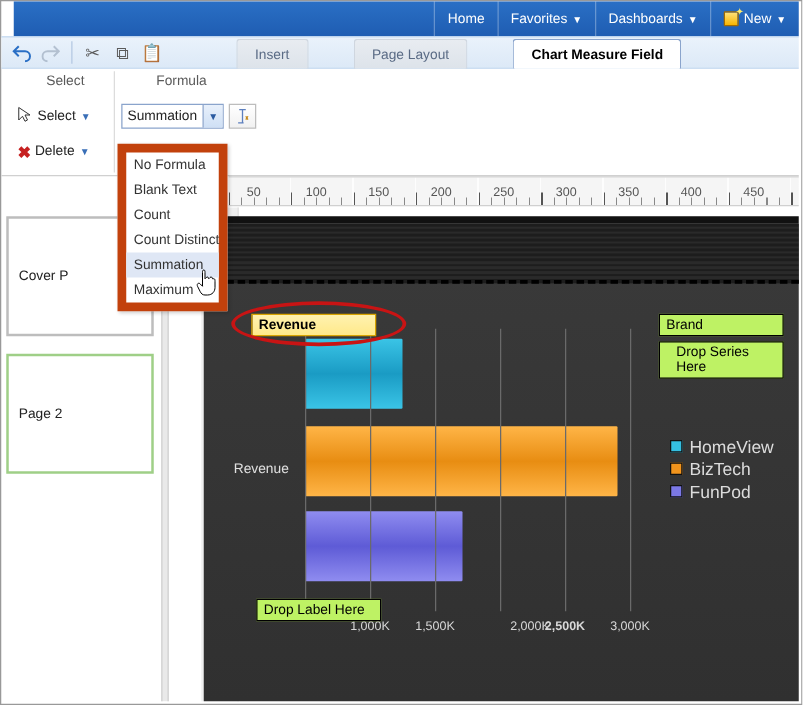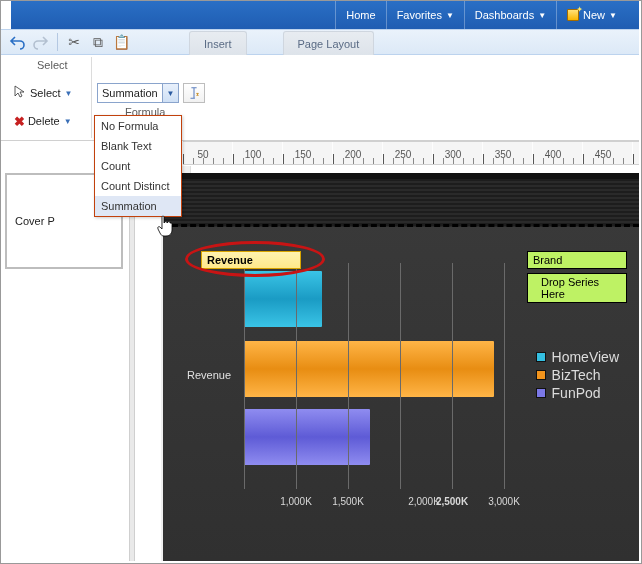--- a/index.html
+++ b/index.html
@@ -1,20 +1,20 @@
 <!DOCTYPE html>
 <html><head>
 <meta charset="utf-8">
 <style>
   * { box-sizing: border-box; }
   html, body { margin: 0; padding: 0; background: #fff; font-family: Tahoma, Arial, sans-serif; font-size: 11px; color: #222; }
   .frame { width: 642px; height: 564px; position: relative; background: #fff; border: 1px solid #999; overflow: hidden; }
 
   
-  .topnav { position: absolute; left: 0; right: 2px; top: 0; height: 28px; background: linear-gradient(#2a6fc5, #1f5db2); display: flex; justify-content: flex-end; align-items: stretch; padding-right: 12px; margin-left: 10px; }
+  .topnav { position: absolute; left: 0; right: 2px; top: 0; height: 28px; background: linear-gradient(#2a6fc5, #1f5db2); display: flex; justify-content: flex-end; align-items: stretch; padding-right: 0; margin-left: 10px; }
   .topnav-item { display: flex; align-items: center; color: #fff; padding: 0 10px; border-left: 1px solid rgba(255,255,255,0.3); cursor: pointer; }
   .topnav-item .caret { margin-left: 4px; font-size: 8px; }
   .new-icon { width: 12px; height: 12px; margin-right: 4px; display: inline-block; background: linear-gradient(#ffe17a,#f8b500); border:1px solid #a36b00; border-radius:1px; position:relative;}
   .new-icon::after{content:"✦";position:absolute;right:-5px;top:-5px;color:#ffec6a;font-size:8px;}
 
   
   .toolbar2 { position: absolute; left: 0; right: 2px; top: 28px; height: 26px; background: linear-gradient(#eaf2fb, #dce9f7); border-top: 1px solid #bcd3ee; border-bottom: 1px solid #bcd3ee; display: flex; align-items: center; padding-left: 4px; }
   .tb-btn { width: 22px; height: 22px; margin: 0 1px; display: flex; align-items: center; justify-content: center; border-radius: 2px; cursor: pointer; }
   .sep { width: 1px; height: 18px; background: #b4c8e2; margin: 0 4px; }
   .undo svg, .redo svg { width: 16px; height: 16px; }
@@ -22,39 +22,39 @@
 
   
   .ribbon-tabs { position: absolute; top: 28px; left: 152px; height: 26px; display: flex; align-items: flex-end; }
   .rtab { height: 24px; line-height: 24px; padding: 0 14px; color: #2b4d7d; border: 1px solid transparent; border-bottom: none; border-radius: 3px 3px 0 0; cursor: pointer; margin-left: 36px; }
   .rtab.idle { background: linear-gradient(#e8ecf1,#dde3ea); border-color:#cfd6df; color:#5a6b85;}
   .rtab.active { background: #fff; border-color: #8aa4cc; font-weight: bold; color: #000; }
 
   
   .ribbon-groups { position: absolute; left: 0; right: 2px; top: 54px; height: 86px; border-bottom: 1px solid #d0d0d0; }
   .grp-title { position: absolute; top: 4px; color: #5a5a5a; }
-  .grp-title.sel { left: 36px; } .grp-title.form { left: 124px; margin-top: 47px; }
+  .grp-title.sel { left: 36px; } .grp-title.form { left: 124px; }
   .grp-vline { position: absolute; top: 2px; bottom: 2px; left: 90px; width: 1px; background: #dcdcdc; }
 
   .btn { height: 20px; display: inline-flex; align-items: center; padding: 0 4px; border: 1px solid transparent; border-radius: 2px; cursor: pointer; }
   .btn .caret { margin-left: 4px; font-size: 8px; color: #3a6fb7; }
 
   .select-icon svg { width: 12px; height: 14px; }
   .delete-x { color: #c62020; font-weight: bold; font-size: 13px; margin-right: 3px; }
 
   .select-btn { position: absolute; top: 28px; left: 8px; }
   .delete-btn { position: absolute; top: 56px; left: 8px; }
 
   .formula-combo { position: absolute; top: 28px; left: 96px; width: 82px; height: 20px; border: 1px solid #8aa4cc; background: #fff; display: flex; align-items: center; padding-left: 4px; }
   .formula-combo .cbtn { position: absolute; right: 0; top: 0; bottom: 0; width: 16px; background: linear-gradient(#e8f0fb,#cfe0f5); border-left: 1px solid #8aa4cc; display:flex;align-items:center;justify-content:center;color:#2a5aa0;font-size:8px; }
   .fx-btn { position: absolute; top: 28px; left: 182px; width: 22px; height: 20px; border:1px solid #bdbdbd; background: linear-gradient(#fff,#f1f1f1); display:flex;align-items:center;justify-content:center; cursor:pointer; }
   .fx-btn svg{width:14px;height:14px;}
 
   
-  .dropdown { position: absolute; top: 114px; left: 93px; width: 88px; background: #fff; border: 1px solid #c2410c; box-shadow: 1px 1px 3px rgba(0,0,0,0.2); z-index: 50; }
+  .dropdown { position: absolute; top: 114px; left: 93px; width: 88px; background: #fff; border: 7px solid #c2410c; box-shadow: 1px 1px 3px rgba(0,0,0,0.2); z-index: 50; }
   .dropdown .opt { padding: 4px 6px; cursor: pointer; color: #333; white-space: nowrap; }
   .dropdown .opt:hover, .dropdown .opt.hover { background: #dfe7f5; }
 
   
   .hand-cursor { position: absolute; top: 214px; left: 156px; z-index: 60; pointer-events:none; }
 
   
   .ruler { position: absolute; top: 140px; left: 182px; right: 2px; height: 24px; background: repeating-linear-gradient(to right, #f5f5f5 0, #f5f5f5 49px, #fdfdfd 49px, #fdfdfd 50px); border-top:1px solid #d0d0d0; border-bottom: 1px solid #d0d0d0; z-index: 1; }
   .ruler-labels { position: absolute; top: 148px; left: 182px; right: 2px; height: 14px; z-index: 2; color:#555; font-size:10px; }
   .ruler-labels span { position: absolute; transform: translateX(-50%); }
@@ -147,20 +147,21 @@
         <span class="t-copy">⧉</span>
       </div>
     <div class="tb-btn">
         <span class="t-paste">📋</span>
       </div>
   </div>
 
   <div class="ribbon-tabs">
     <div class="rtab idle"><span>Insert</span></div>
     <div class="rtab idle"><span>Page Layout</span></div>
+    <div class="rtab active"><span>Chart Measure Field</span></div>
   </div>
 
   <div class="ribbon-groups">
     <div class="grp-title sel">Select</div>
     <div class="grp-title form">Formula</div>
     <div class="grp-vline"></div>
 
     <div class="btn select-btn">
       <span class="select-icon"><svg viewBox="0 0 12 14">
             <path d="M1 1 L1 11 L4 8 L6 12 L8 11 L6 7 L10 7 Z" fill="#fff" stroke="#333" stroke-width="0.8"></path>
@@ -187,20 +188,21 @@
         </svg>
     </div>
   </div>
 
   <div class="dropdown">
     <div class="opt">No Formula</div>
     <div class="opt">Blank Text</div>
     <div class="opt">Count</div>
     <div class="opt">Count Distinct</div>
     <div class="opt hover">Summation</div>
+    <div class="opt">Maximum</div>
   </div>
   <div class="hand-cursor">
     <svg width="18" height="22" viewBox="0 0 18 22">
         <path d="M6 1c1 0 1 1 1 2v5l1-1c1-1 2 0 2 1l1-1c1-1 2 0 2 1l1 0c1 0 1 1 1 2v5c0 3-2 6-6 6H7c-2 0-3-1-4-3l-2-4c-1-2 1-3 2-2l2 2V3c0-1 0-2 1-2z" fill="#fff" stroke="#000" stroke-width="0.8"></path>
       </svg>
   </div>
 
   <div class="ruler"></div>
   <div class="ruler-labels">
     <span style="left:20px">50</span>
@@ -214,20 +216,23 @@
     <span style="left:420px">450</span>
   </div>
 
   <div class="vdiv"></div>
   <div class="vdiv2"></div>
 
   <div class="side">
     <div class="thumb">
         <span>Cover P</span>
       </div>
+    <div class="thumb sel">
+        <span>Page 2</span>
+      </div>
   </div>
 
   <div class="canvas">
     <div class="canvas-ribbon"></div>
   </div>
 
   <div class="ylabel" style="top:368px;">Revenue</div>
 
   <div class="bar-wrap">
     <div class="bar b1" style="top:270px;"></div>
@@ -248,20 +253,21 @@
     <span class="xlabel" style="left:347px;bottom:56px;">1,500K</span>
     <span class="xlabel" style="left:399px;bottom:56px;margin-left:24px;">2,000K</span>
     <span class="xlabel" style="left:451px;bottom:56px;font-weight:bold;">2,500K</span>
     <span class="xlabel" style="left:503px;bottom:56px;">3,000K</span>
   </div>
 
   <div class="drop-zone measure"><span>Revenue</span></div>
   <div class="ellipse-ann"></div>
   <div class="drop-zone brand"><span>Brand</span></div>
   <div class="drop-zone series"><span>Drop Series Here</span></div>
+  <div class="drop-zone label"><span>Drop Label Here</span></div>
 
   <div class="legend">
     <div>
         <span class="lg-sw" style="background:#34bfe1"></span>
         <span>HomeView</span>
       </div>
     <div>
         <span class="lg-sw" style="background:#f2941c"></span>
         <span>BizTech</span>
       </div>

